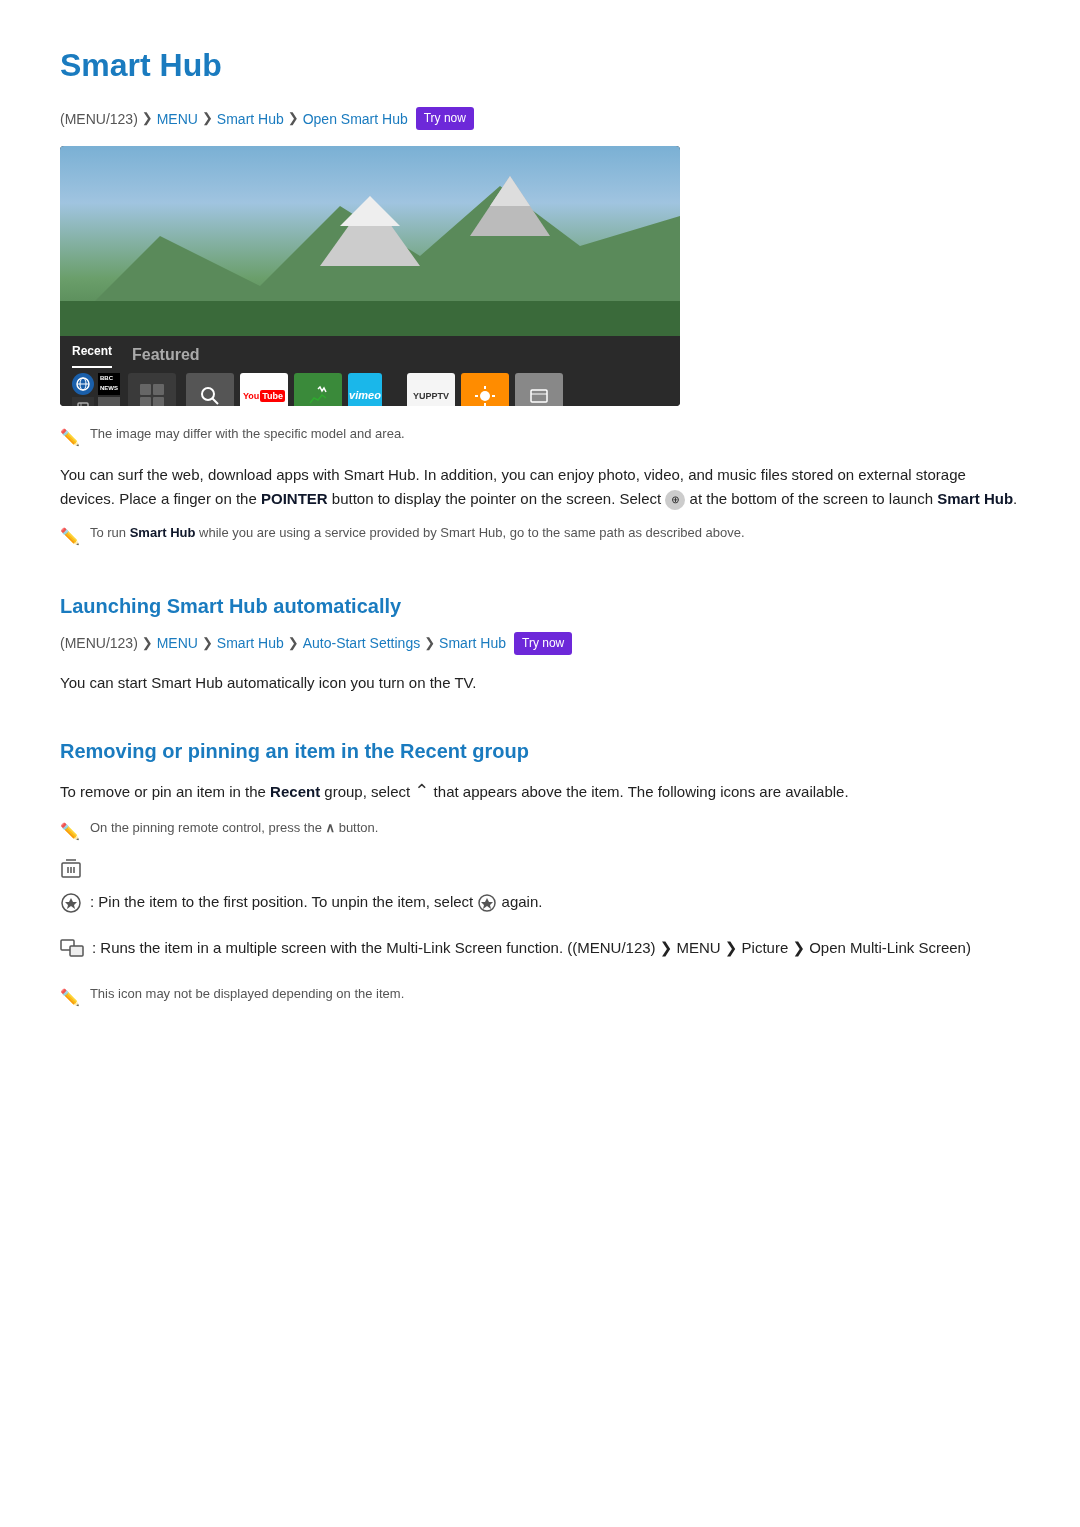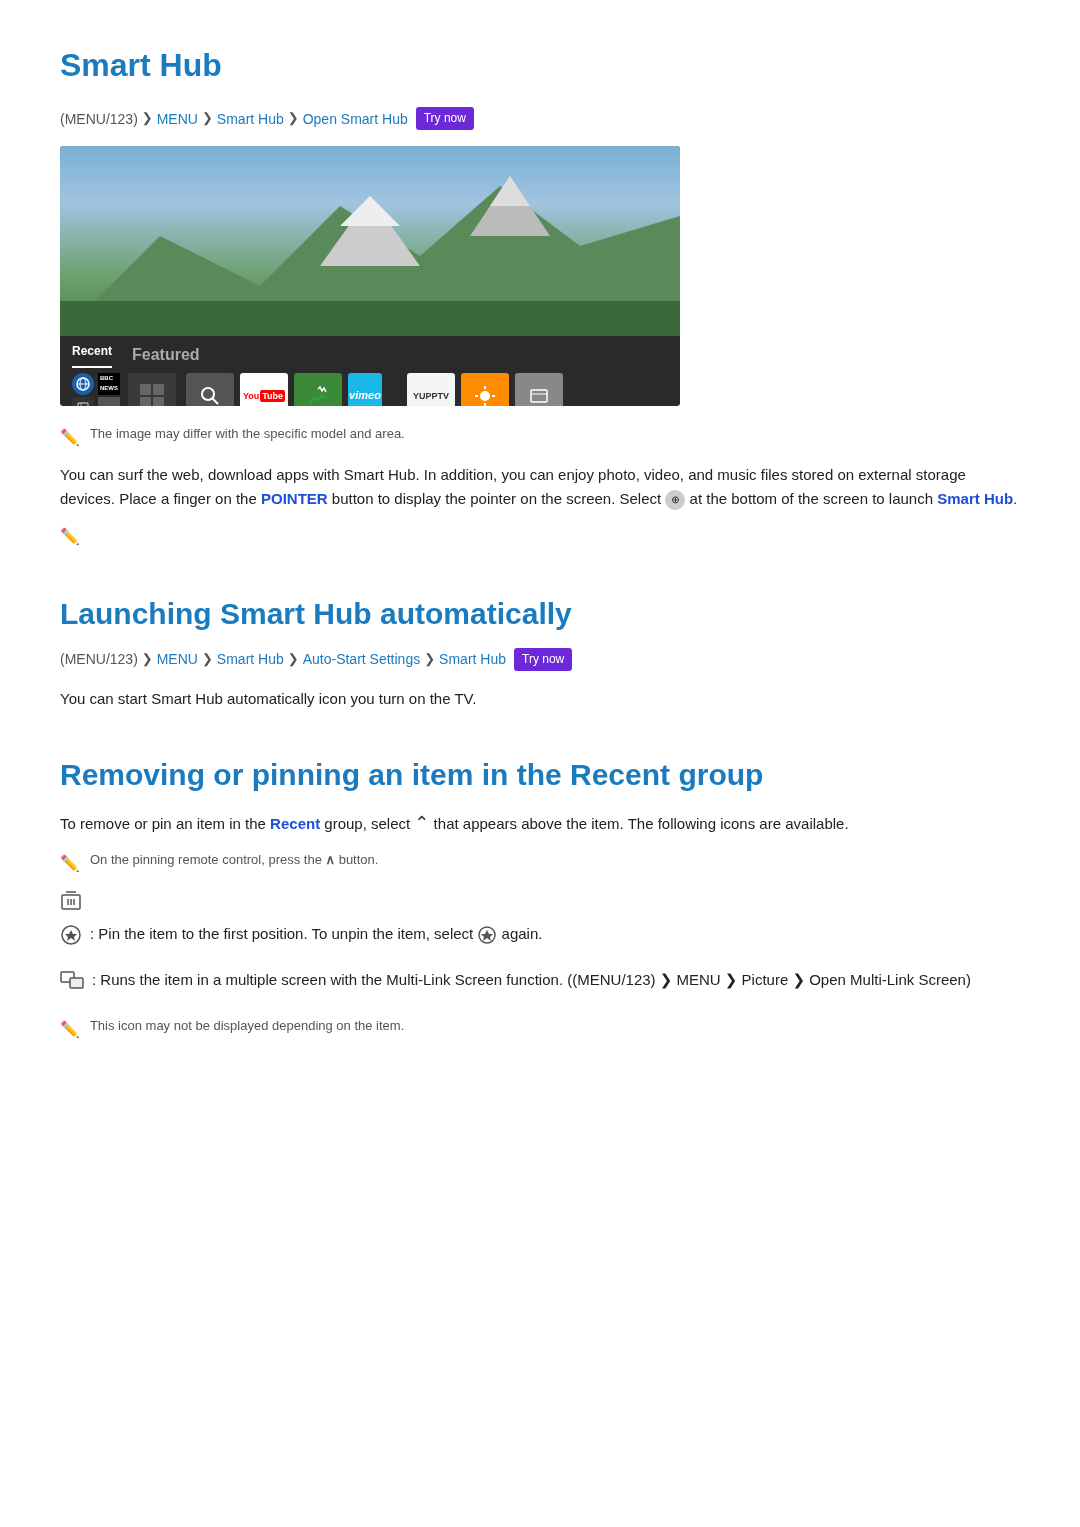--- a/index.html
+++ b/index.html
@@ -13,21 +13,21 @@
       line-height: 1.6;
     }
     h1 {
       color: #1a7bbf;
       font-size: 32px;
       font-weight: bold;
       margin-bottom: 16px;
     }
     h2 {
       color: #1a7bbf;
-      font-size: 30px;
+      font-size: 20px;
       font-weight: bold;
       margin-top: 40px;
       margin-bottom: 10px;
     }
     .breadcrumb {
       font-size: 14px;
       color: #333;
       margin-bottom: 16px;
       display: flex;
       align-items: center;
@@ -84,21 +84,21 @@
       margin: 12px 0;
       color: #555;
       font-size: 13px;
     }
     .note-icon {
       font-size: 16px;
       color: #888;
       flex-shrink: 0;
       margin-top: 1px;
     }
-    .highlight-blue { color: #1d4ed8; font-weight: bold; }
+    .highlight-blue { color: #0f172a; font-weight: bold; }
     p { margin-bottom: 12px; }
     .icon-list-item {
       display: flex;
       align-items: flex-start;
       gap: 8px;
       margin-bottom: 10px;
     }
     .smart-hub-icon {
       width: 20px;
       height: 20px;
@@ -258,20 +258,23 @@
   <span class="note-icon">✏️</span>
   <span>The image may differ with the specific model and area.</span>
 </div>
 
 <p>
   <span>You can surf the web, download apps with Smart Hub. In addition, you can enjoy photo, video, and music files stored on external storage devices. Place a finger on the </span><span class="highlight-blue">POINTER</span><span> button to display the pointer on the screen. Select </span><span class="smart-hub-icon">⊕</span><span> at the bottom of the screen to launch </span><span class="highlight-blue">Smart Hub</span><span>.</span>
 </p>
 
 <div class="note">
   <span class="note-icon">✏️</span>
+  <span>
+    <span>To run </span><span class="highlight-blue">Smart Hub</span><span> while you are using a service provided by Smart Hub, go to the same path as described above.</span>
+  </span>
 </div>
 
 <h2>Launching Smart Hub automatically</h2>
 
 <div class="breadcrumb">
   <span class="menu-id">(MENU/123)</span>
   <span class="chevron">❯</span>
   <a class="link">MENU</a>
   <span class="chevron">❯</span>
   <a class="link">Smart Hub</a>

